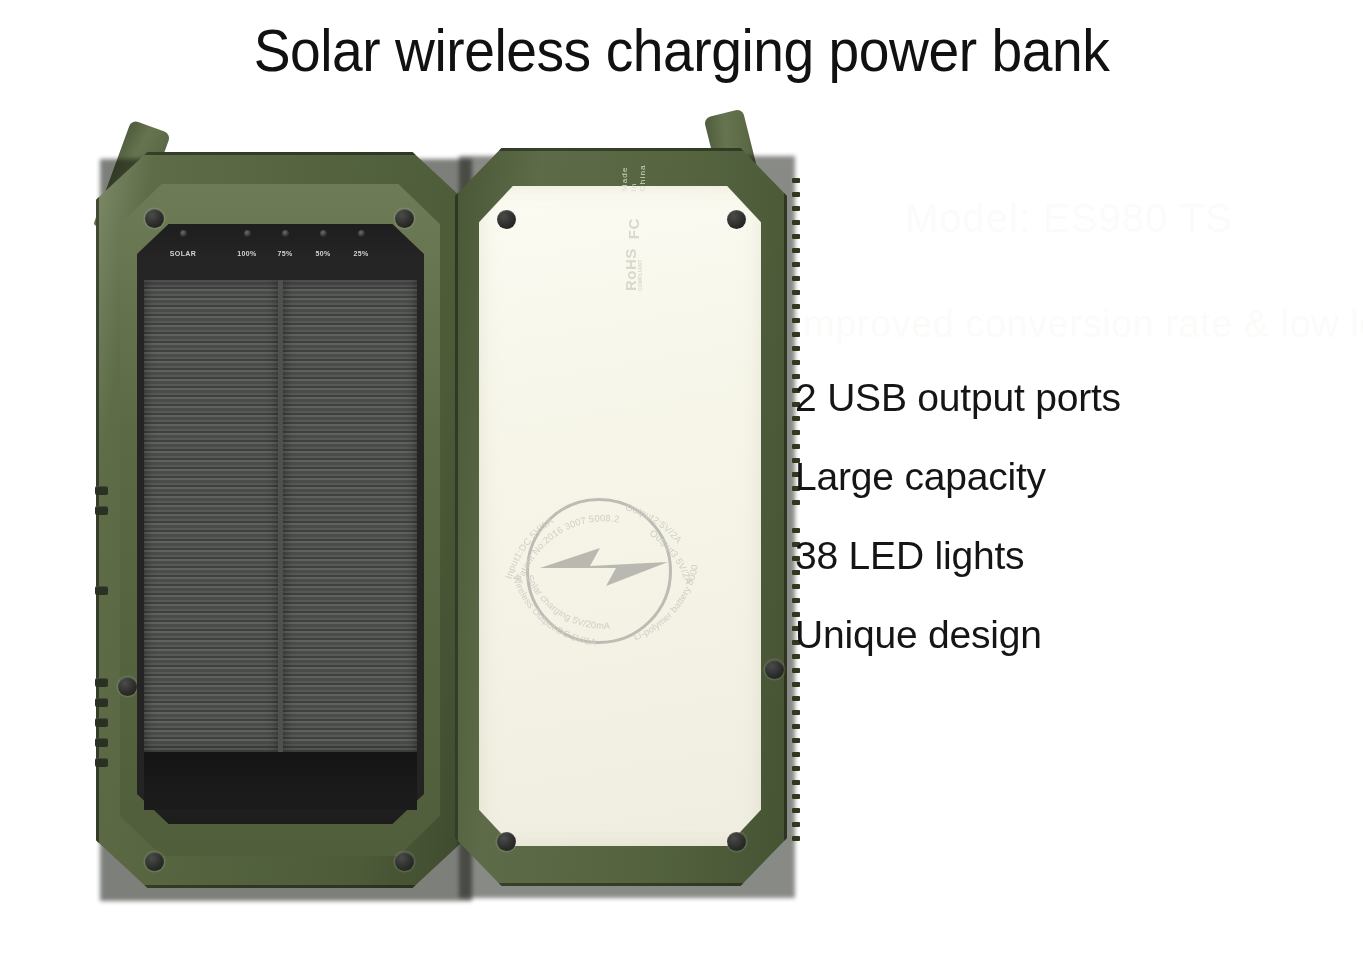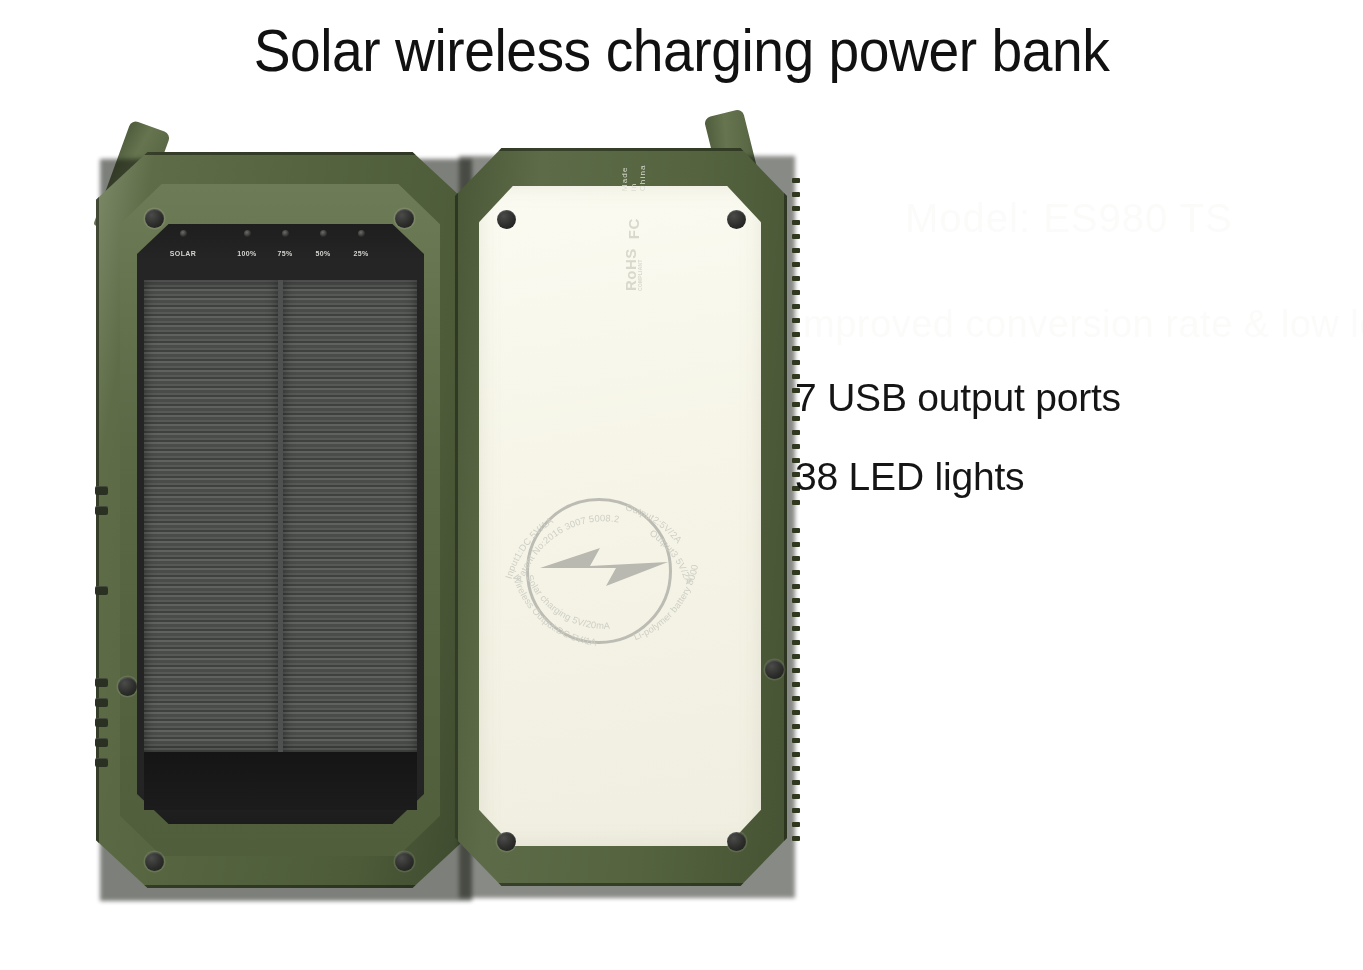--- a/index.html
+++ b/index.html
@@ -354,17 +354,19 @@
       <text><textPath href="#arcTop" startOffset="58%">Output2:5V/2A</textPath></text>
       <text><textPath href="#arcTop2" startOffset="4%">Patent No:2016 3007 5008.2</textPath></text>
       <text><textPath href="#arcTop2" startOffset="70%">Output3 5V/2A</textPath></text>
       <text><textPath href="#arcBot" startOffset="4%">Wireless Output:DC 5V/1A</textPath></text>
       <text><textPath href="#arcBot" startOffset="62%">Li-polymer battery 8000mAh</textPath></text>
       <text><textPath href="#arcBot2" startOffset="6%">Solar charging 5V/20mA</textPath></text>
     </svg>
   </div>
 
   <div class="features">
-    <div class="feature">7 USB output ports</div>
+    <div class="feature">2 USB output ports</div>
+    <div class="feature">Large capacity</div>
     <div class="feature">38 LED lights</div>
+    <div class="feature">Unique design</div>
   </div>
 
 </div>
 
 </body></html>

